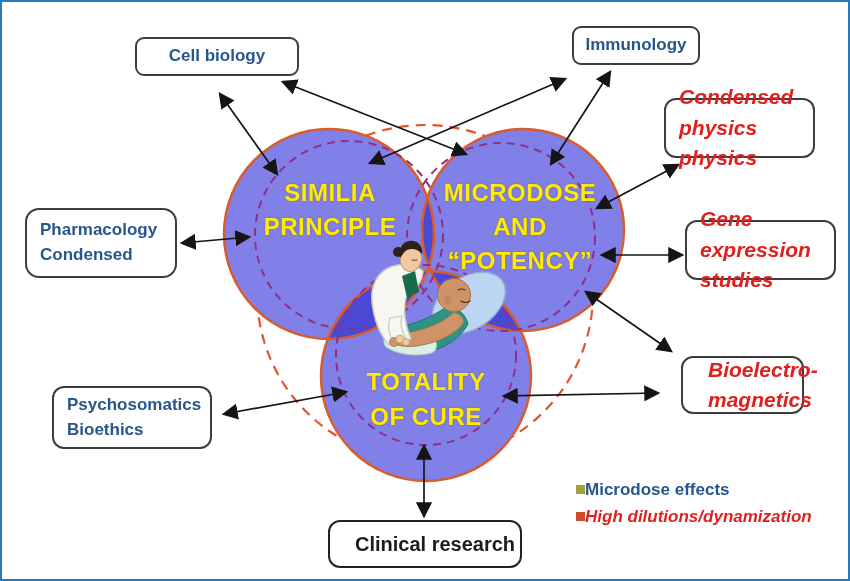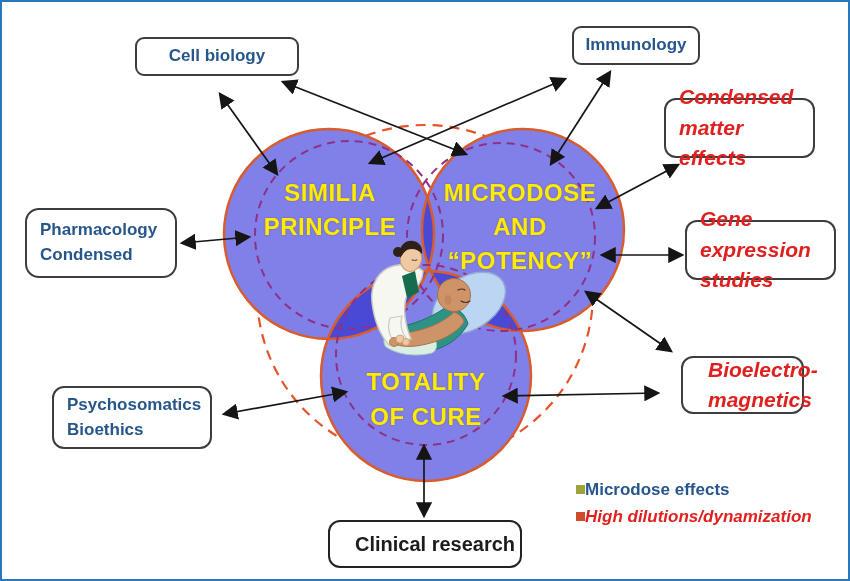--- a/index.html
+++ b/index.html
@@ -136,21 +136,21 @@
   <div class="lbox center" style="left:133px;top:35px;width:164px;height:39px;border-radius:9px;">
     <span class="t-navy">Cell biology</span>
   </div>
 
   <div class="lbox center" style="left:570px;top:24px;width:128px;height:39px;border-radius:9px;">
     <span class="t-navy">Immunology</span>
   </div>
 
   <div class="lbox left" style="left:662px;top:96px;width:151px;height:60px;">
     <span class="t-red">Condensed</span>
-    <span class="t-red">matter effects</span>
+    <span class="t-red">physics physics</span>
   </div>
 
   <div class="lbox left" style="left:23px;top:206px;width:152px;height:70px;border-radius:14px;">
     <span class="t-navy">Pharmacology</span>
     <span class="t-navy">Condensed</span>
   </div>
 
   <div class="lbox left" style="left:50px;top:384px;width:160px;height:63px;">
     <span class="t-navy">Psychosomatics</span>
     <span class="t-navy">Bioethics</span>

